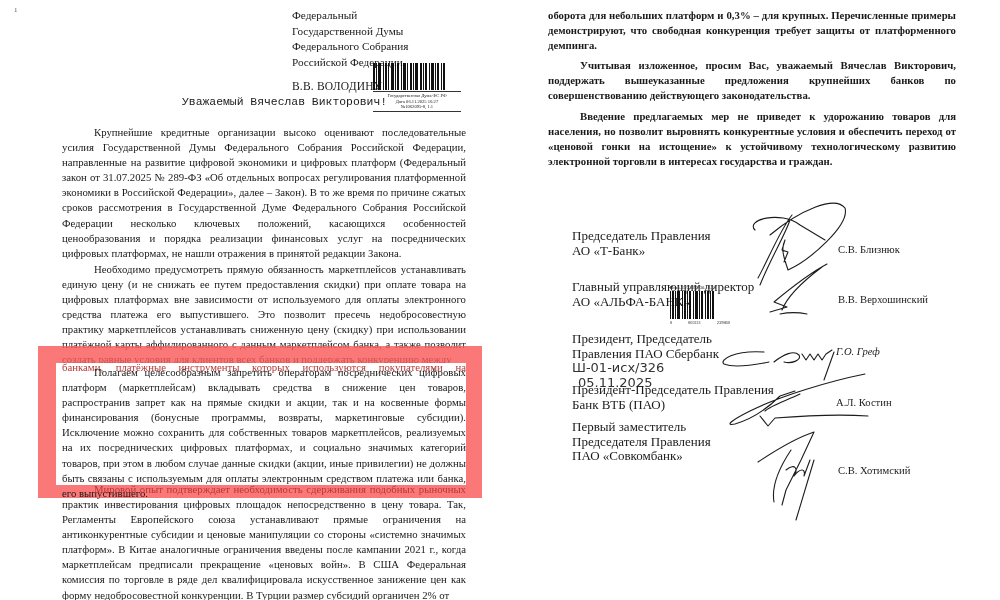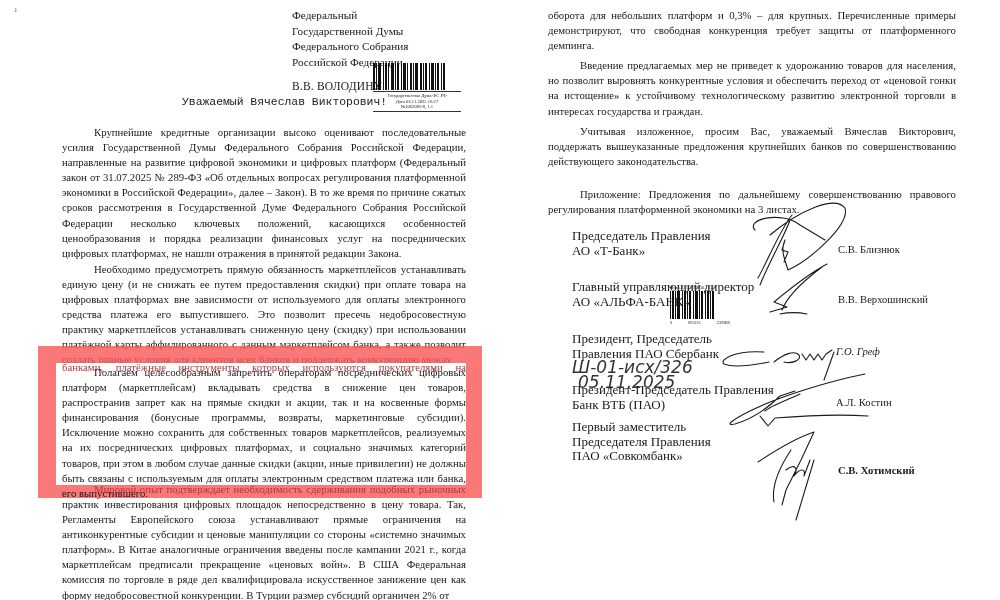--- a/index.html
+++ b/index.html
@@ -34,28 +34,28 @@
       position: absolute; left: 38px; top: 346px; width: 444px; height: 152px;
       background: rgba(250, 90, 90, 0.82); z-index: 1;
     }
     .highlight-inner {
       position: absolute; left: 56px; top: 363px; width: 410px; height: 122px;
       background: #ffffff; z-index: 2;
     }
     .in-frame { position: absolute; z-index: 3; font-size: 10.75px; line-height: 15.1px; text-align: justify; }
     .red-text { color: #b33a3a; }
 
-    .right-col { left: 548px; width: 408px; top: 8px; }
+    .right-col { left: 548px; width: 408px; top: 8px; font-weight: bold; }
     .right-col p { margin: 0; text-indent: 32px; }
     .right-col p.gap-before { margin-top: 5px; }
     .right-col p.big-gap { margin-top: 18px; }
 
     .signatory { position: absolute; font-size: 13px; line-height: 14.5px; white-space: nowrap; }
     .sig-name { position: absolute; font-size: 10.6px; white-space: nowrap; }
-    .handwritten { position: absolute; font-family: "DejaVu Sans", sans-serif; font-style: italic; font-size: 17px; color: #333; line-height: 15px; }
+    .handwritten { position: absolute; font-family: "DejaVu Sans", sans-serif; font-size: 13px; color: #333; line-height: 15px; }
     .sig-svg { position: absolute; overflow: visible; }
     .sig-svg path { fill: none; stroke: #1c1c1c; stroke-width: 1.1; stroke-linecap: round; stroke-linejoin: round; }
 
     .out-stamp { position: absolute; left: 670px; top: 291px; width: 60px; }
     .out-stamp .ref { font-size: 4.6px; white-space: nowrap; position: absolute; left: 0; top: -6px; }
     .out-stamp .barcode { height: 28px; }
     .out-stamp .digits { display: flex; justify-content: space-between; font-size: 4.4px; margin-top: 1px; }
   </style>
 </head>
 <body>
@@ -123,23 +123,22 @@
 <div class="in-frame red-text" style="left:62px; top:482px; width:404px; text-indent:32px; text-align-last: justify;">Мировой опыт подтверждает необходимость сдерживания подобных рыночных</div>
 
 <div class="body-text" style="left:62px; top:497px; width:404px; z-index:3;">
   <p style="text-indent:0">практик инвестирования цифровых площадок непосредственно в цену товара. Так, Регламенты Европейского союза устанавливают прямые ограничения на антиконкурентные субсидии и ценовые манипуляции со стороны «системно значимых платформ». В Китае аналогичные ограничения введены после кампании 2021 г., когда маркетплейсам предписали прекращение «ценовых войн». В США Федеральная комиссия по торговле в ряде дел квалифицировала искусственное занижение цен как форму недобросовестной конкуренции. В Турции размер субсидий органичен 2% от</p>
 </div>
 
 <div class="page page-right"></div>
 
 <div class="body-text right-col">
   <p style="text-indent:0">оборота для небольших платформ и 0,3% – для крупных. Перечисленные примеры демонстрируют, что свободная конкуренция требует защиты от платформенного демпинга.</p>
+  <p class="gap-before">Учитывая изложенное, просим Вас, уважаемый Вячеслав Викторович, поддержать вышеуказанные предложения крупнейших банков по совершенствованию действующего законодательства.</p>
   <p class="gap-before">Введение предлагаемых мер не приведет к удорожанию товаров для населения, но позволит выровнять конкурентные условия и обеспечить переход от «ценовой гонки на истощение» к устойчивому технологическому развитию электронной торговли в интересах государства и граждан.</p>
-  <p class="gap-before">Учитывая изложенное, просим Вас, уважаемый Вячеслав Викторович, поддержать вышеуказанные предложения крупнейших банков по совершенствованию действующего законодательства.</p>
-  <p class="big-gap">Приложение: Предложения по дальнейшему совершенствованию правового регулирования платформенной экономики на 3 листах.</p>
 </div>
 
 <div class="signatory" style="left:572px; top:229px;">
   <div>Председатель Правления</div>
   <div>АО «Т-Банк»</div>
 </div>
 <div class="sig-name" style="left:838px; top:244px;">С.В. Близнюк</div>
 
 <div class="signatory" style="left:572px; top:280px;">
   <div>Главный управляющий директор</div>
@@ -189,21 +188,21 @@
   <div>Президент-Председатель Правления</div>
   <div>Банк ВТБ (ПАО)</div>
 </div>
 <div class="sig-name" style="left:836px; top:397px;">А.Л. Костин</div>
 
 <div class="signatory" style="left:572px; top:420px;">
   <div>Первый заместитель</div>
   <div>Председателя Правления</div>
   <div>ПАО «Совкомбанк»</div>
 </div>
-<div class="sig-name" style="left:838px; top:465px;font-weight:bold;">С.В. Хотимский</div>
+<div class="sig-name" style="left:838px; top:465px;">С.В. Хотимский</div>
 
 <svg class="sig-svg" style="left:740px; top:190px;" width="110" height="100">
   <path d="M20 95 C 30 70, 45 45, 50 30 M 52 25 C 40 40, 28 70, 18 88 M 30 45 C 60 20, 95 5, 105 18 C 110 35, 70 70, 48 80 C 45 70, 40 60, 45 50 L 42 60 L 48 62 L 44 72 M 15 40 C 5 30, 40 20, 60 35 L 85 50"></path>
 </svg>
 <svg class="sig-svg" style="left:762px; top:262px;" width="70" height="60">
   <path d="M65 2 C 50 10, 30 25, 12 40 L 25 45 L 8 50 M 60 5 C 40 20, 25 35, 20 48 M 18 52 C 28 50, 35 50, 45 52"></path>
 </svg>
 <svg class="sig-svg" style="left:714px; top:340px;" width="140" height="40">
   <path d="M50 12 C 20 10, 5 20, 10 24 C 20 28, 40 25, 55 22 M 60 22 C 70 14, 80 10, 85 15 C 88 20, 78 24, 70 22 M 88 14 L 92 20 L 96 14 L 100 20 L 104 14 L 108 20 L 112 14 L 118 10 M 120 12 L 110 40"></path>
 </svg>

